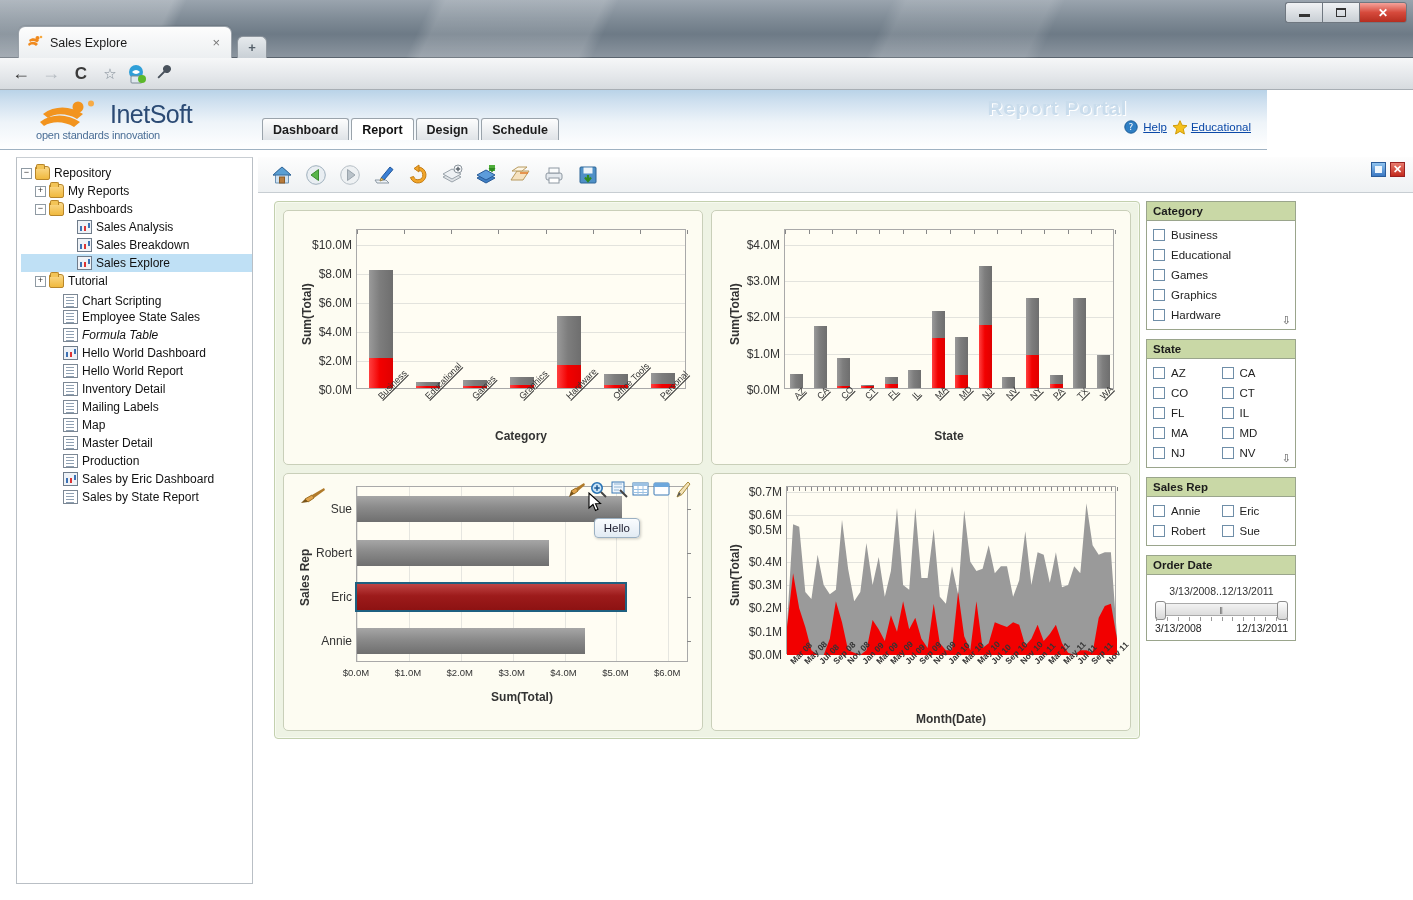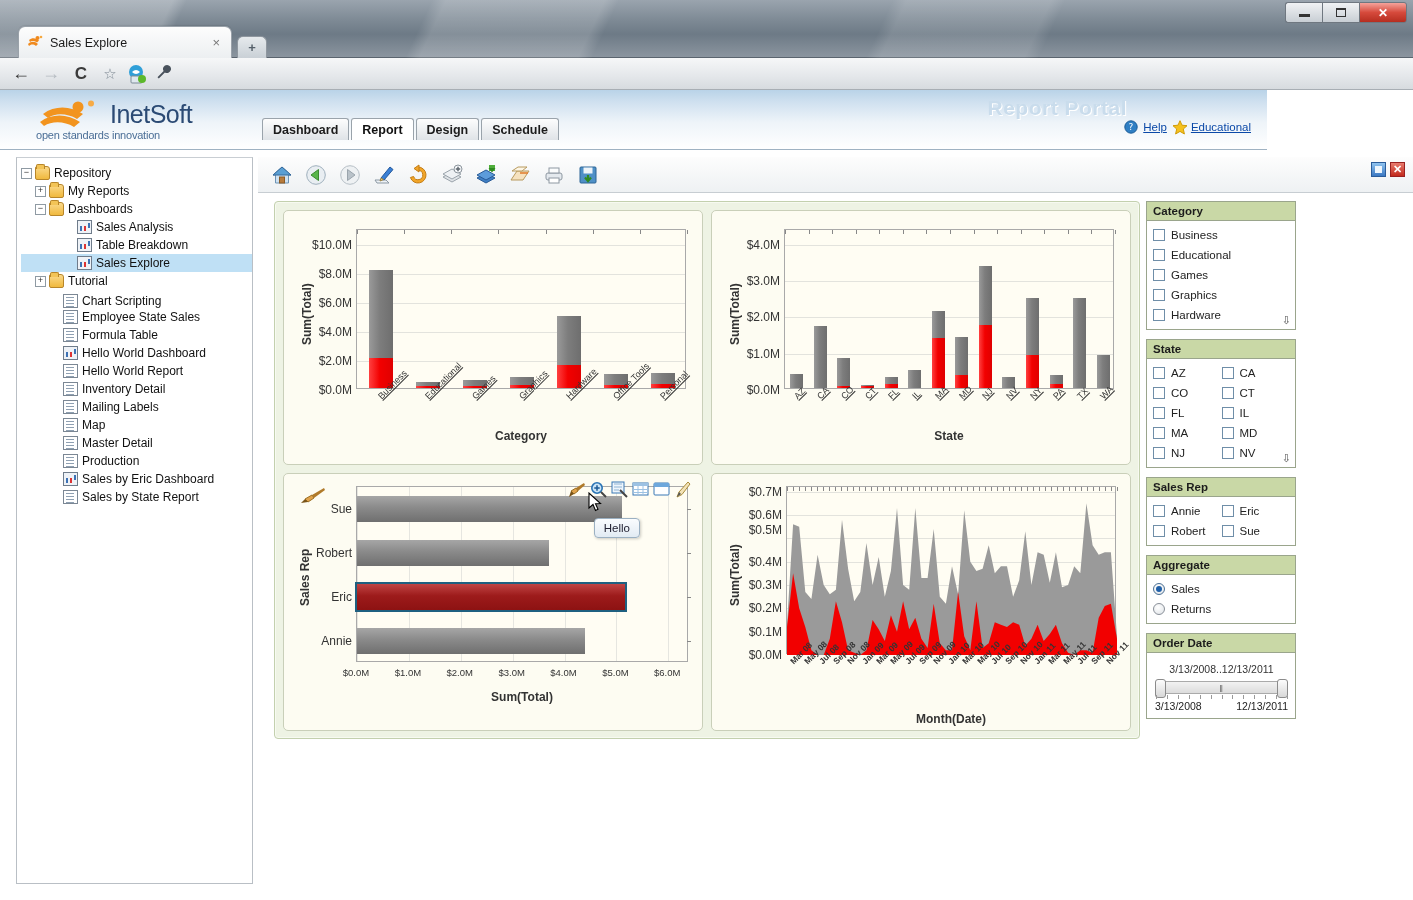--- a/index.html
+++ b/index.html
@@ -410,21 +410,21 @@
           <span>Dashboards</span>
         </div>
         <div class="tnode indent3" style="padding-left: 42px;">
           <span class="tog blank"></span>
           <span class="ic ic-dash"></span>
           <span>Sales Analysis</span>
         </div>
         <div class="tnode indent3" style="padding-left: 42px;">
           <span class="tog blank"></span>
           <span class="ic ic-dash"></span>
-          <span>Table Breakdown</span>
+          <span>Sales Breakdown</span>
         </div>
         <div class="tnode sel indent3" style="padding-left: 42px;">
           <span class="tog blank"></span>
           <span class="ic ic-dash"></span>
           <span>Sales Explore</span>
         </div>
         <div class="tnode indent1" style="padding-left: 14px;">
           <span class="tog">+</span>
           <span class="ic ic-folder"></span>
           <span>Tutorial</span>
@@ -432,21 +432,21 @@
         <div class="tnode indent2" style="padding-left: 28px; align-items: flex-end;">
           <span class="tog blank"></span>
           <span class="ic ic-doc"></span>
           <span>Chart Scripting</span>
         </div>
         <div class="tnode indent2" style="padding-left: 28px;">
           <span class="tog blank"></span>
           <span class="ic ic-doc"></span>
           <span>Employee State Sales</span>
         </div>
-        <div class="tnode indent2" style="padding-left: 28px;">
+        <div class="tnode indent2" style="padding-left: 28px; font-style: italic;">
           <span class="tog blank"></span>
           <span class="ic ic-doc"></span>
           <span>Formula Table</span>
         </div>
         <div class="tnode indent2" style="padding-left: 28px;">
           <span class="tog blank"></span>
           <span class="ic ic-dash"></span>
           <span>Hello World Dashboard</span>
         </div>
         <div class="tnode indent2" style="padding-left: 28px;">
@@ -890,33 +890,20 @@
               <span class="cb"></span>
               <span>Robert</span>
             </div>
             <div class="frow two">
               <span class="cb"></span>
               <span>Sue</span>
             </div>
           </div>
         </div>
         <div class="fgroup">
-          <div class="fhead">Aggregate</div>
-          <div class="fbody">
-            <div class="frow">
-              <span class="rb on"></span>
-              <span>Sales</span>
-            </div>
-            <div class="frow">
-              <span class="rb"></span>
-              <span>Returns</span>
-            </div>
-          </div>
-        </div>
-        <div class="fgroup">
           <div class="fhead">Order Date</div>
           <div class="fbody">
             <div class="dt-range">3/13/2008..12/13/2011</div>
             <div class="slider-track">
               <div class="slider-handle" style="left: -1px;"></div>
               <div class="thumbgrip">‖</div>
               <div class="slider-handle" style="right: -1px;"></div>
               <div class="slider-ticks">
                 <i style="left: 0%;"></i>
                 <i style="left: 8.33333%;"></i>

